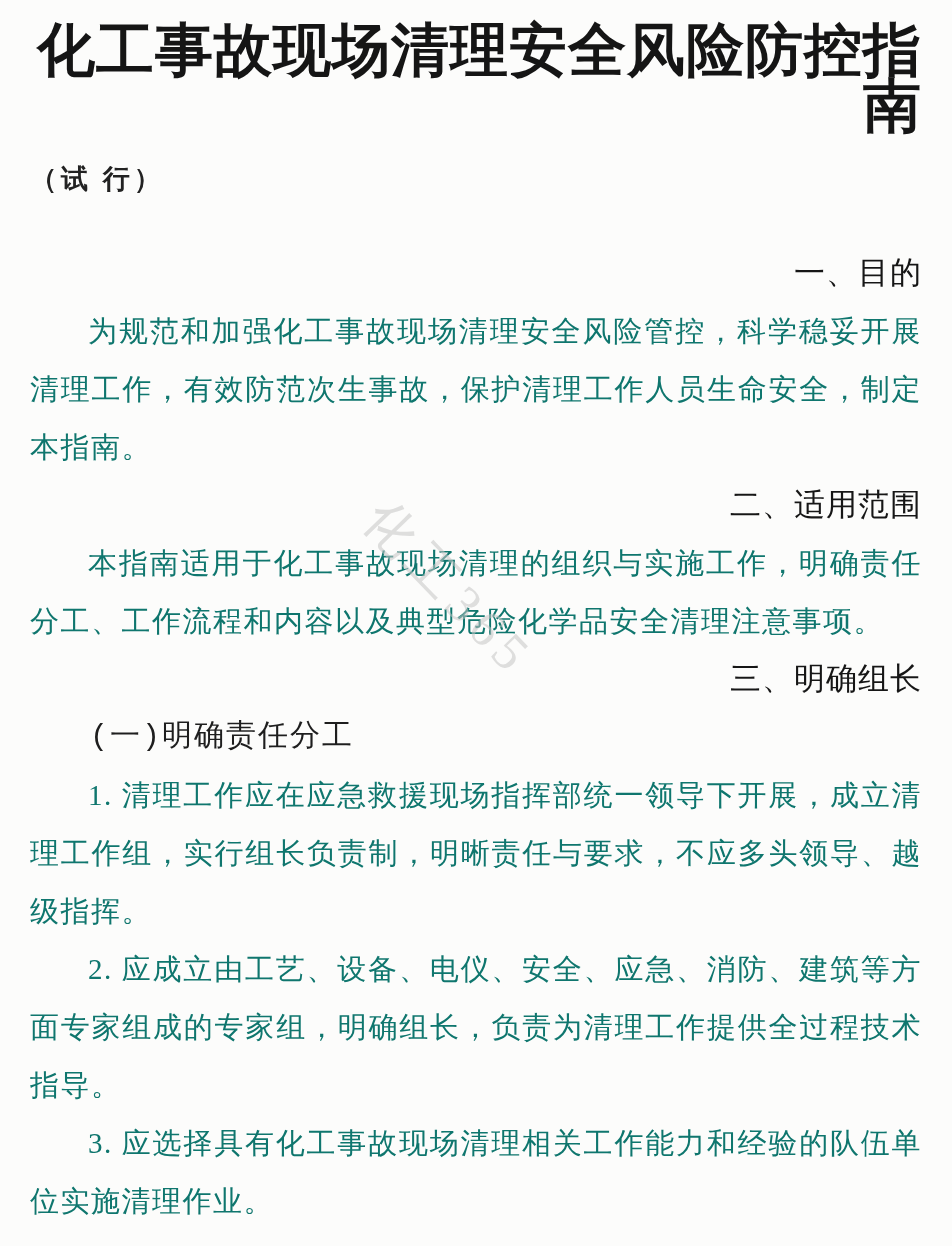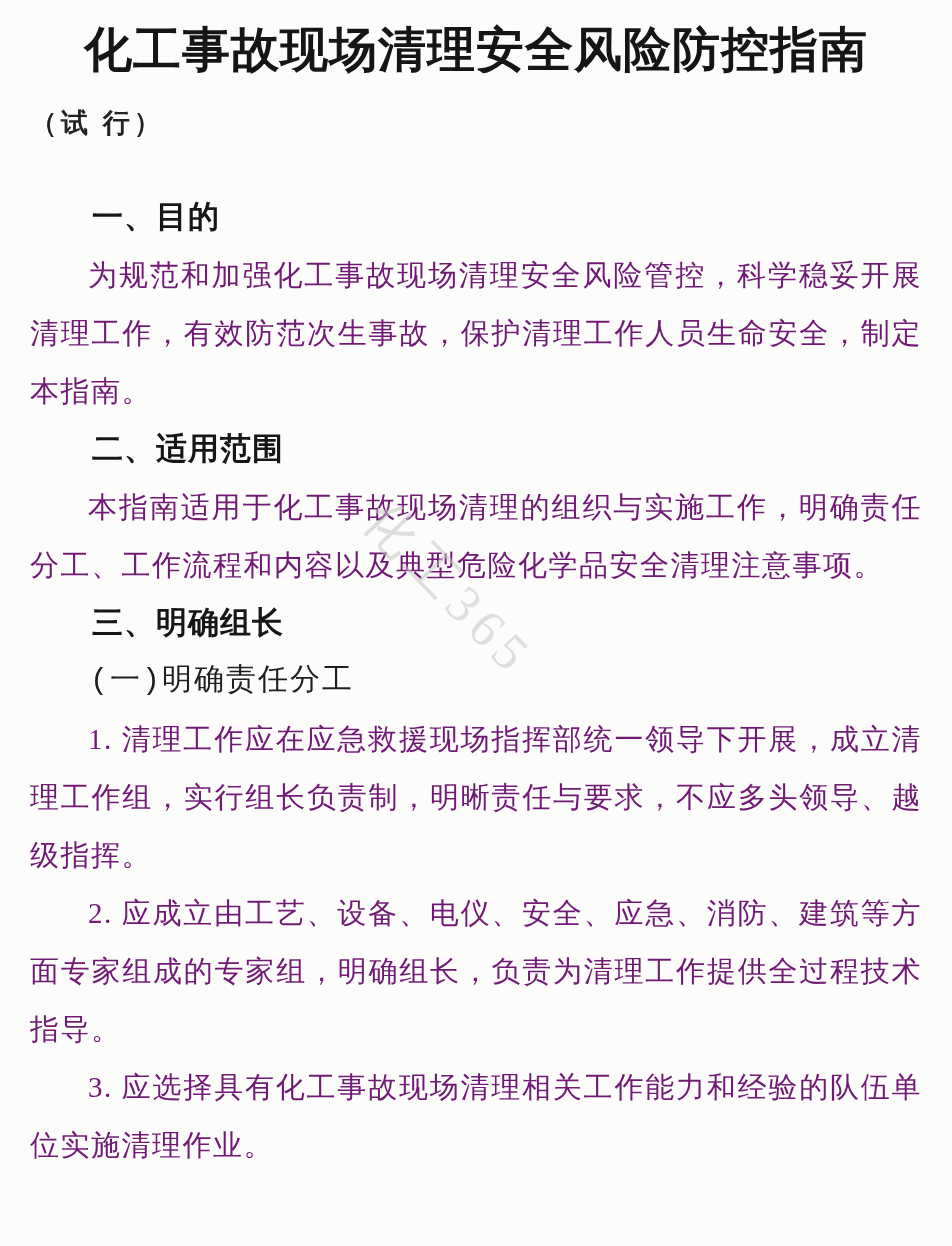--- a/index.html
+++ b/index.html
@@ -14,68 +14,69 @@
     margin: 0 auto;
     box-sizing: border-box;
     padding: 16px 30px 0 30px;
     background: #fcfcfb;
     color: #232323;
     font-family: "Liberation Serif", "DejaVu Serif", serif;
     overflow: hidden;
   }
   .doc-title {
     margin: 6px 0 0 0;
-    text-align: center;
+    text-align: right;
     font-family: "Liberation Sans", "DejaVu Sans", sans-serif;
     font-weight: 700;
-    font-size: 48px;
+    font-size: 58px;
     line-height: 56px;
     letter-spacing: 1px;
     color: #151515;
   }
   .doc-subtitle {
     margin-top: 28px;
     font-size: 27px;
     line-height: 34px;
     font-weight: 600;
     letter-spacing: 4px;
     color: #222;
   }
   .content {
     margin-top: 48px;
   }
   .sec-heading {
     margin: 0;
     font-family: "Liberation Sans", "DejaVu Sans", sans-serif;
-    font-weight: 700;
+    font-weight: 400;
     font-size: 31px;
     line-height: 58px;
     text-indent: 2em;
     letter-spacing: 1px;
     color: #161616;
+    text-align: right;
   }
   .sub-heading {
     margin: 0;
     font-size: 30px;
     line-height: 58px;
     text-indent: 2em;
     letter-spacing: 2px;
     font-weight: 500;
     color: #1e1e1e;
     font-family: Liberation Mono, monospace;
   }
   .para {
     margin: 0;
     font-size: 29px;
     line-height: 58px;
     text-indent: 2em;
     letter-spacing: 1.5px;
     text-align: justify;
     text-justify: inter-character;
-    color: #701a75;
+    color: #0f766e;
   }
   .watermark {
     position: absolute;
     left: 398px;
     top: 486px;
     transform: rotate(46deg);
     transform-origin: left top;
     font-family: "Liberation Serif", "DejaVu Serif", serif;
     font-size: 52px;
     letter-spacing: 7px;

